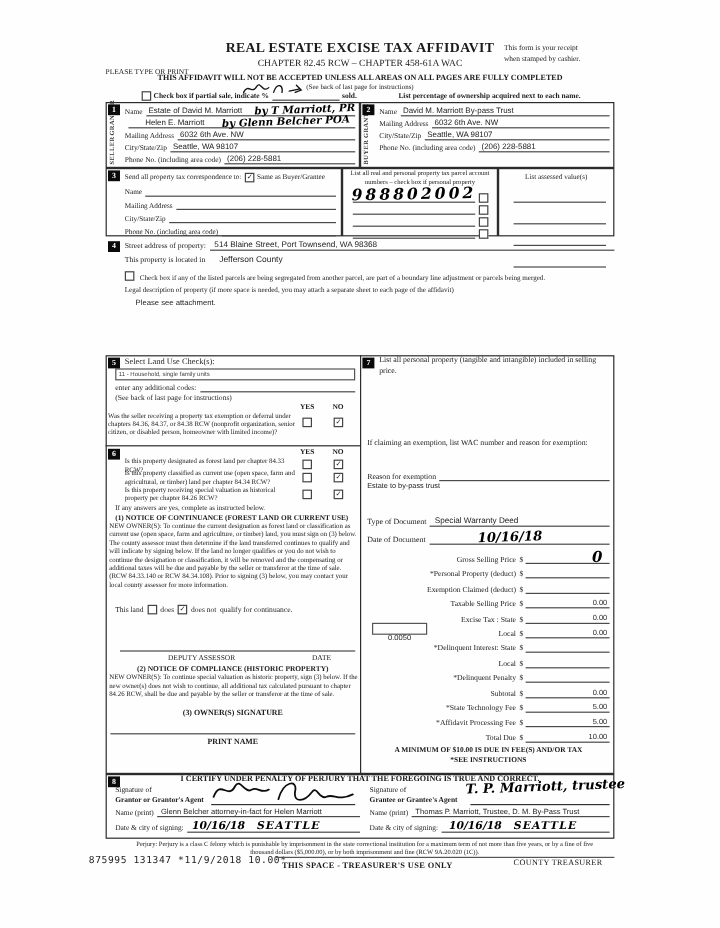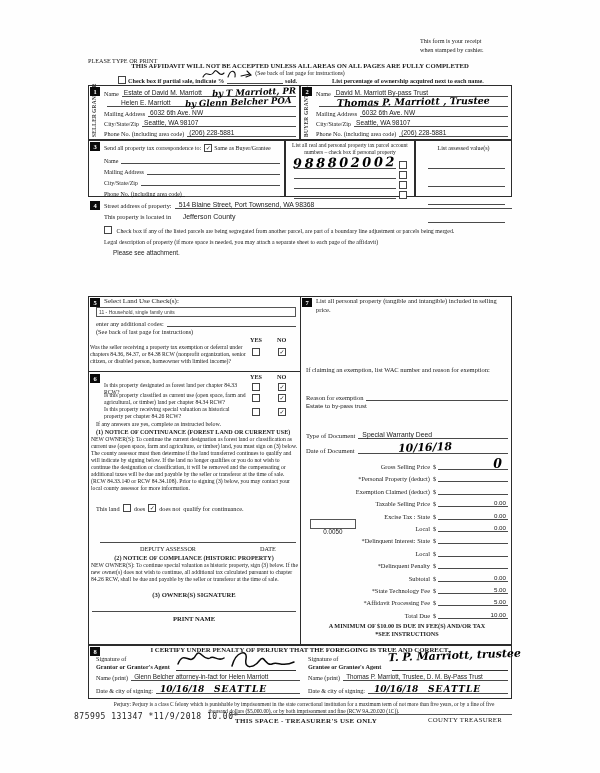--- a/index.html
+++ b/index.html
@@ -25,20 +25,24 @@
   .small{font-size:5.7px;line-height:1.22;}
   .hline{position:absolute;border-top:1px solid #2c2c2c;}
   svg{display:block;}
 </style>
 </head>
 <body>
 
 <div class="page">
 
   <div class="abs" style="left:88px;top:57px;font-size:6.2px;">PLEASE TYPE OR PRINT</div>
+  <div class="abs c" style="left:150px;top:34px;width:300px;">
+    <div class="b" style="font-size:11.5px;letter-spacing:.3px;">REAL ESTATE EXCISE TAX AFFIDAVIT</div>
+    <div style="font-size:8px;margin-top:2px;">CHAPTER 82.45 RCW – CHAPTER 458-61A WAC</div>
+  </div>
   <div class="abs" style="left:420px;top:37px;width:92px;font-size:6.2px;line-height:1.4;">
     <div>This form is your receipt</div>
     <div>when stamped by cashier.</div>
   </div>
   <div class="abs c b" style="left:0;right:0;top:62px;font-size:6.7px;">THIS AFFIDAVIT WILL NOT BE ACCEPTED UNLESS ALL AREAS ON ALL PAGES ARE FULLY COMPLETED</div>
   <div class="abs c" style="left:0;right:0;top:70px;font-size:5.8px;">(See back of last page for instructions)</div>
 
   <div class="abs fl b" style="left:118px;top:76px;width:200px;font-size:6.2px;">
     <span class="cb"></span>
     <span class="lab" style="margin-left:2px;">Check box if partial sale, indicate %</span>
@@ -96,25 +100,20 @@
   <span class="numbox" style="left:302px;top:87px;">2</span>
   <div class="abs vert" style="left:303px;top:99px;height:38px;">
     <span>BUYER</span>
       <span>GRANTEE</span>
   </div>
   <div class="abs" style="left:316px;top:87px;width:192px;font-size:6.2px;">
     <div class="fl" style="height:10px;">
       <span class="lab">Name</span>
       <span class="u">
           <span class="typed" style="font-size:6.6px;position:absolute;left:2px;bottom:0;">David M. Marriott By-pass Trust</span>
-        </span>
-    </div>
-    <div class="fl" style="height:10px;">
-      <span class="u">
-          <span class="hw" style="font-size:9.5px;position:absolute;left:18px;bottom:-1px;transform:rotate(-1deg);">Thomas P. Marriott , Trustee</span>
         </span>
     </div>
     <div class="fl" style="height:10px;">
       <span class="lab">Mailing Address</span>
       <span class="u">
           <span class="typed" style="font-size:6.6px;position:absolute;left:2px;bottom:0;">6032 6th Ave. NW</span>
         </span>
     </div>
     <div class="fl" style="height:10px;">
       <span class="lab">City/State/Zip</span>

